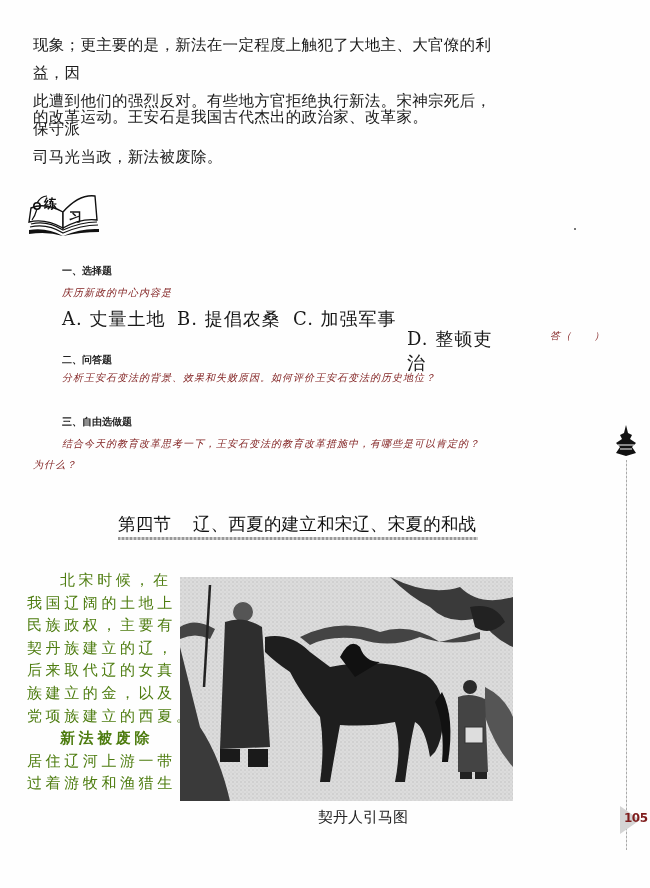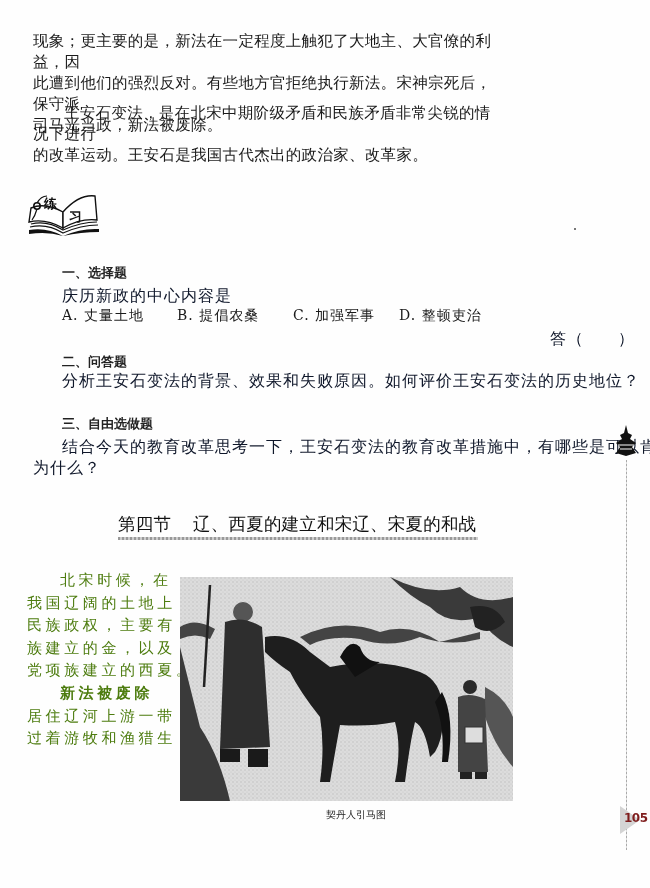--- a/index.html
+++ b/index.html
@@ -4,32 +4,32 @@
 <style>
   html, body { margin: 0; padding: 0; }
   body {
     width: 650px; height: 888px; position: relative; overflow: hidden;
     background: #fefefe; color: #1a1a1a;
     font-family: "DejaVu Serif", "Liberation Serif", serif;
   }
   .abs { position: absolute; }
   .para {
     position: absolute; left: 33px; width: 470px;
-    font-size: 15.5px; line-height: 21px; letter-spacing: 0.3px;
+    font-size: 15.5px; line-height: 28px; letter-spacing: 0.3px;
     color: #1a1a1a;
   }
   .para .indent { display: inline-block; width: 31px; }
   .ex-head {
-    position: absolute; left: 62px; font-size: 13px; font-family: "DejaVu Sans", "Liberation Sans", sans-serif;
+    position: absolute; left: 62px; font-size: 10px; font-family: "DejaVu Sans", "Liberation Sans", sans-serif;
     font-weight: bold; color: #222;
   }
   .ex-text {
-    position: absolute; font-size: 16px; color: #0f172a; letter-spacing: 1px;
+    position: absolute; font-size: 10px; color: #7f1d1d; letter-spacing: 1px; font-style: italic;
   }
-  .option { position: absolute; font-size: 14px; top: 0; letter-spacing: 1px; }
+  .option { position: absolute; font-size: 18px; top: 0; letter-spacing: 1px; }
   .section-title {
     position: absolute; left: 118px; top: 512px; width: 360px;
     font-family: Liberation Mono, monospace;
     font-size: 17.5px; color: #111; letter-spacing: 0.2px;
   }
   .section-underline {
     position: absolute; left: 118px; top: 537px; width: 360px; height: 3px;
     background: repeating-linear-gradient(90deg, #999 0 2px, #ccc 2px 4px);
   }
   .side-col {
@@ -37,21 +37,21 @@
     font-size: 15px; line-height: 22.6px; letter-spacing: 3.6px; color: #4d7c0f;
     text-align: justify;
   }
   .side-col .line { display: block; white-space: nowrap; }
   .side-col .bold { font-weight: bold; font-family: "DejaVu Sans", "Liberation Sans", sans-serif; }
   .figure {
     position: absolute; left: 180px; top: 577px; width: 333px; height: 224px;
     background: #d8d8d8; overflow: hidden;
   }
   .caption {
-    position: absolute; left: 318px; top: 808px; font-size: 10px; color: #222; margin-left: 8px;
+    position: absolute; left: 318px; top: 808px; font-size: 15px; color: #222;
   }
   .margin-rule {
     position: absolute; left: 626px; top: 460px; width: 1px; height: 390px;
     background: repeating-linear-gradient(180deg, #aaa 0 2px, #ddd 2px 4px);
   }
   .page-tab {
     position: absolute; left: 620px; top: 806px; width: 0; height: 0;
     border-top: 14px solid transparent; border-bottom: 14px solid transparent;
     border-left: 20px solid #d4d4d4;
   }
@@ -63,21 +63,20 @@
 </style>
 </head>
 <body>
 
 <div class="para" style="top:31px;">
   <div>现象；更主要的是，新法在一定程度上触犯了大地主、大官僚的利益，因</div>
   <div>此遭到他们的强烈反对。有些地方官拒绝执行新法。宋神宗死后，保守派</div>
   <div>司马光当政，新法被废除。</div>
 </div>
 <div class="para" style="top:103px;">
-  <div><span class="indent"></span><span>王安石变法，是在北宋中期阶级矛盾和民族矛盾非常尖锐的情况下进行</span></div>
   <div>的改革运动。王安石是我国古代杰出的政治家、改革家。</div>
 </div>
 
 <div class="abs" style="left:27px;top:188px;width:72px;height:48px;">
   <svg width="72" height="48" viewBox="0 0 72 48">
     <path d="M2 34 L4 20 Q18 14 36 24 L36 40 Q18 30 2 34 Z" fill="#fff" stroke="#111" stroke-width="1.4"></path>
     <path d="M36 24 Q52 6 68 8 L70 32 Q54 30 36 40 Z" fill="#fff" stroke="#111" stroke-width="1.4"></path>
     <path d="M4 36 Q20 32 36 42 Q54 34 70 34" fill="none" stroke="#111" stroke-width="1.2"></path>
     <path d="M3 39 Q20 35 36 45 Q54 37 71 37" fill="none" stroke="#111" stroke-width="1.2"></path>
     <path d="M2 42 Q20 39 36 48 Q54 40 72 41 L72 44 Q54 44 36 48 Q20 43 2 46 Z" fill="#111"></path>
@@ -89,21 +88,21 @@
   </svg>
 </div>
 <div class="abs" style="left:574px;top:228px;width:2px;height:2px;background:#777;"></div>
 
 <div class="ex-head" style="top:264px;">一、选择题</div>
 <div class="ex-text" style="left:62px;top:286px;">庆历新政的中心内容是</div>
 <div class="abs" style="left:62px;top:307px;width:440px;height:20px;">
   <span class="option" style="left:0;">A. 丈量土地</span>
   <span class="option" style="left:115px;">B. 提倡农桑</span>
   <span class="option" style="left:231px;">C. 加强军事</span>
-  <span class="option" style="left:337px;">D. 整顿吏治</span>
+  <span class="option" style="left:345px;margin-top:20px;">D. 整顿吏治</span>
 </div>
 <div class="ex-text" style="left:550px;top:329px;">答（　　）</div>
 
 <div class="ex-head" style="top:353px;">二、问答题</div>
 <div class="ex-text" style="left:62px;top:371px;text-align:right;">分析王安石变法的背景、效果和失败原因。如何评价王安石变法的历史地位？</div>
 
 <div class="ex-head" style="top:415px;">三、自由选做题</div>
 <div class="ex-text" style="left:62px;top:437px;white-space:nowrap;">结合今天的教育改革思考一下，王安石变法的教育改革措施中，有哪些是可以肯定的？</div>
 <div class="ex-text" style="left:33px;top:458px;">为什么？</div>
 
@@ -117,20 +116,22 @@
 
 <div class="section-title">
   <span>第四节</span><span style="display:inline-block;width:22px;"></span><span>辽、西夏的建立和宋辽、宋夏的和战</span>
 </div>
 <div class="section-underline"></div>
 
 <div class="side-col">
   <span class="line"><span style="display:inline-block;width:33px;"></span><span>北宋时候，在</span></span>
   <span class="line">我国辽阔的土地上，</span>
   <span class="line">民族政权，主要有</span>
+  <span class="line">契丹族建立的辽，</span>
+  <span class="line">后来取代辽的女真</span>
   <span class="line">族建立的金，以及</span>
   <span class="line">党项族建立的西夏。</span>
   <span class="line"><span style="display:inline-block;width:33px;"></span><span class="bold">新法被废除</span></span>
   <span class="line">居住辽河上游一带，</span>
   <span class="line">过着游牧和渔猎生</span>
 </div>
 
 <div class="figure">
   <svg width="333" height="224" viewBox="0 0 333 224">
     <defs>

